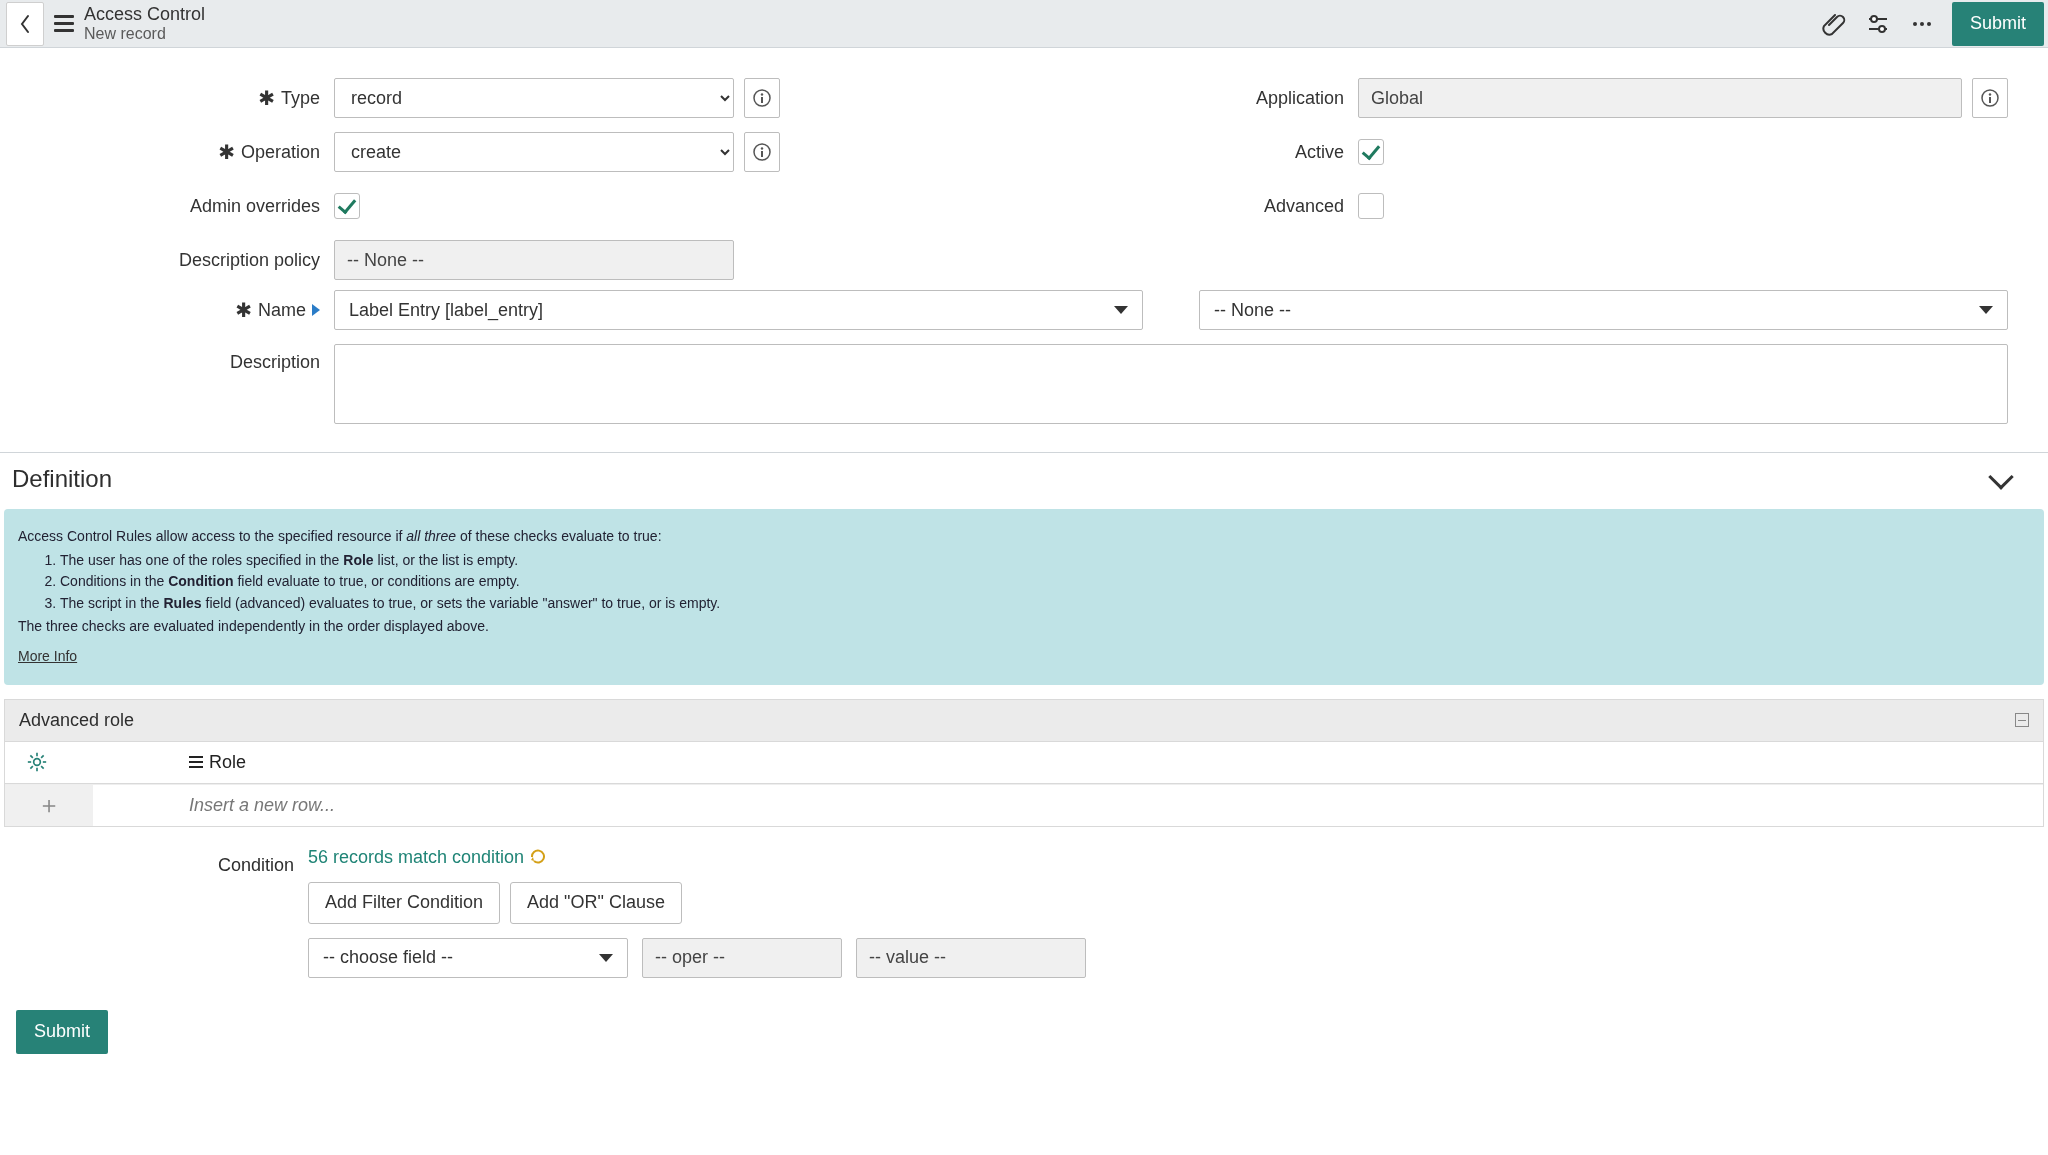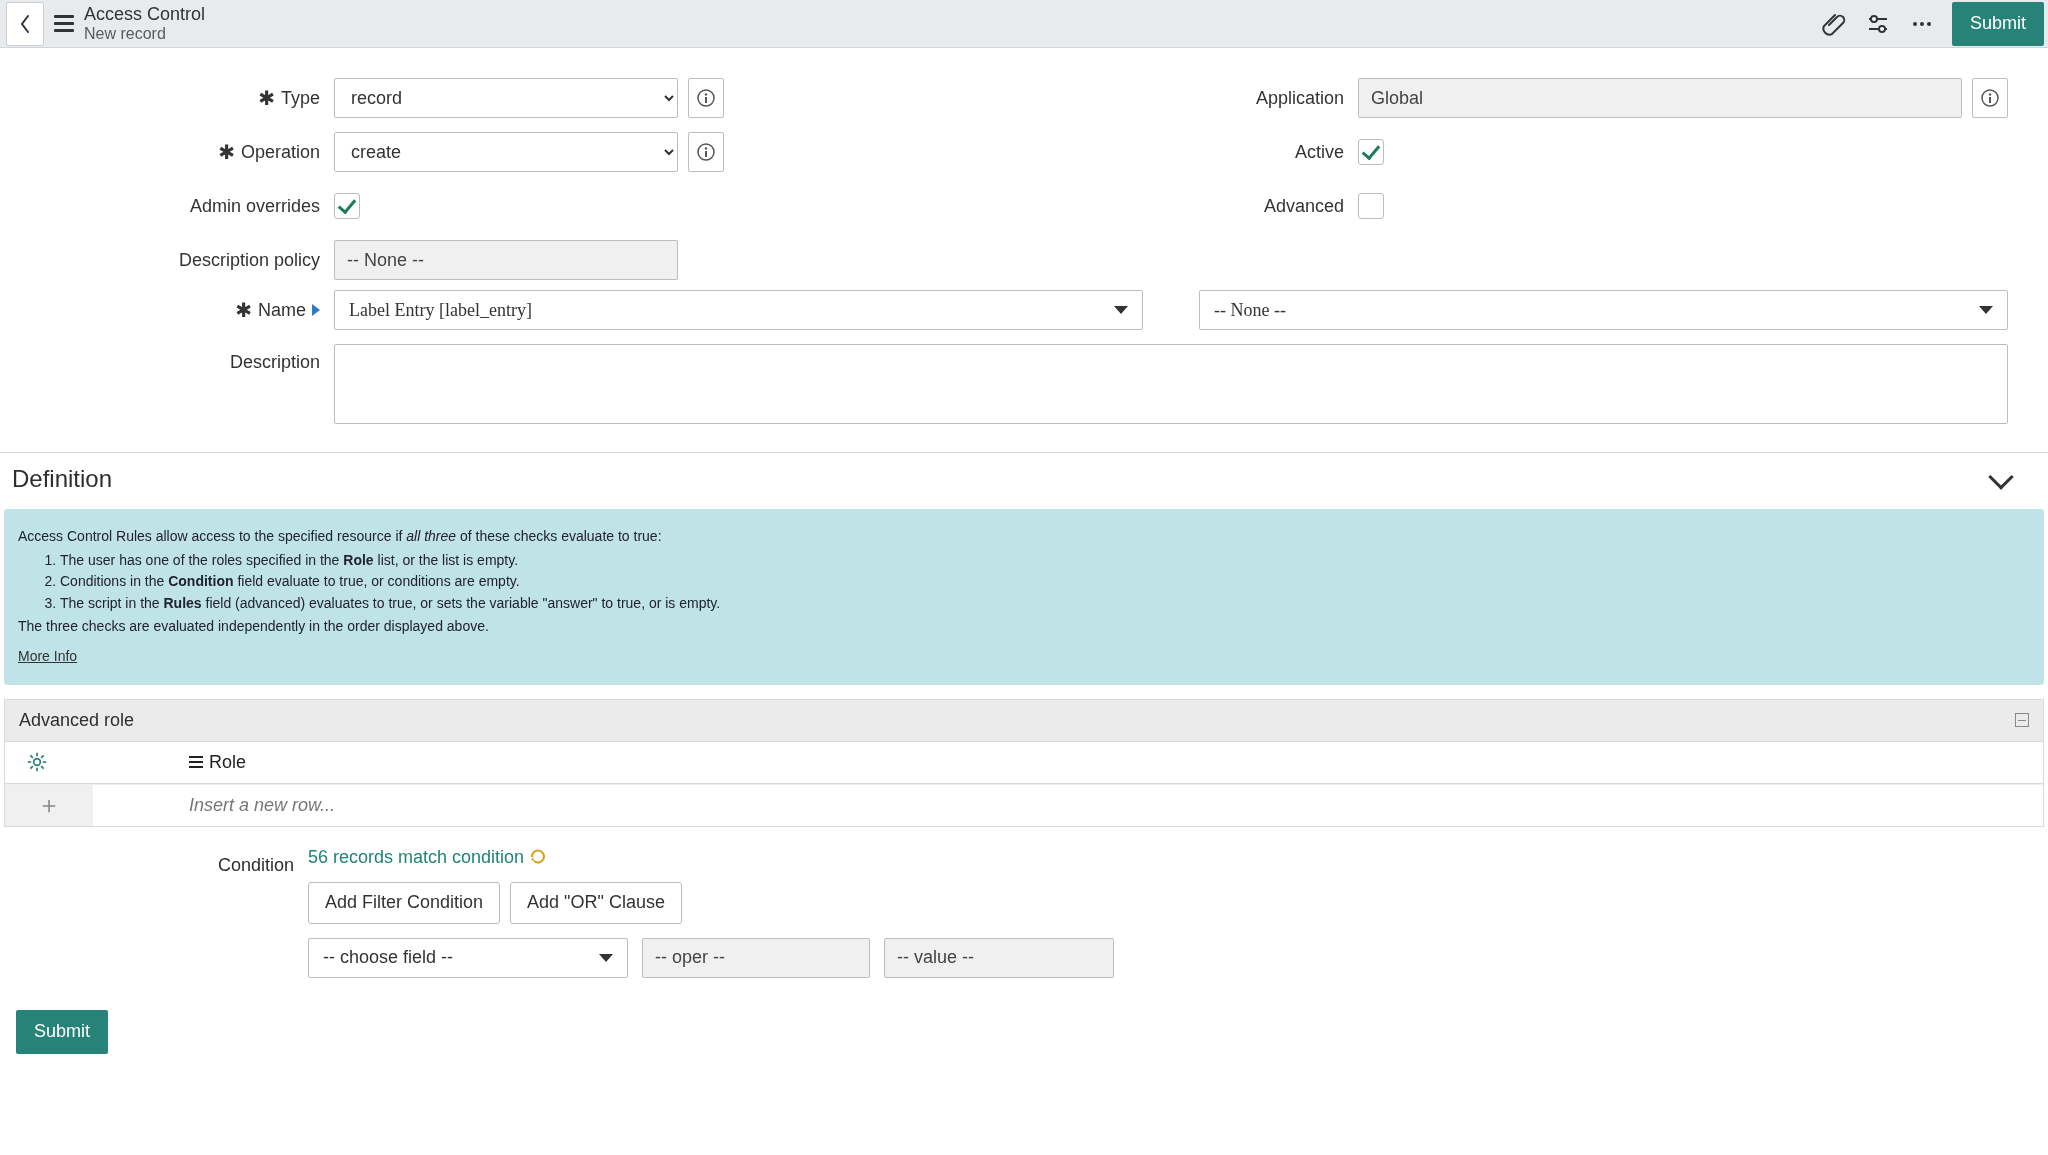--- a/index.html
+++ b/index.html
@@ -106,21 +106,21 @@
     height: 40px;
     border: 1px solid #bdbdbd;
     border-radius: 2px;
     padding: 0 12px;
     font-size: 18px;
     color: #333;
     background: #fff;
     font-family: inherit;
   }
   select, .dropdown { cursor: pointer; }
-  .select-narrow { width: 344px; }
+  .select-narrow { width: 400px; }
   .readonly { background: var(--disabled-bg); display: flex; align-items: center; color: #444; }
   textarea { height: 80px; padding: 8px 12px; resize: none; width: 100%; }
   .info-btn {
     width: 36px; height: 40px;
     border: 1px solid #bdbdbd;
     border-radius: 2px;
     background: #fff;
     display: flex; align-items: center; justify-content: center;
     cursor: pointer;
   }
@@ -148,21 +148,21 @@
   .dropdown .caret {
     width: 0; height: 0;
     border-left: 7px solid transparent;
     border-right: 7px solid transparent;
     border-top: 8px solid #333;
   }
 
   
   .full-rows { padding: 0 40px 28px 40px; display: flex; flex-direction: column; gap: 14px; }
   .full-rows .lbl { width: 280px; }
-  .name-pair { display: flex; gap: 56px; flex: 1; font-family: Liberation Serif, serif; }
+  .name-pair { display: flex; gap: 56px; flex: 1; }
   .name-pair .dropdown { flex: 1; }
 
   
   .sect-hdr {
     border-top: 1px solid var(--border);
     padding: 12px 12px;
     font-size: 24px;
     display: flex; align-items: center; justify-content: space-between;
   }
   .chev-down {
@@ -231,21 +231,21 @@
   .refresh-ic { display:inline-flex; }
   .btn-outline {
     height: 42px; padding: 0 16px;
     border: 1px solid #bdbdbd; background: #fff;
     font-size: 18px; color: #333; border-radius: 3px;
     cursor: pointer;
   }
   .btn-group { display: flex; gap: 10px; }
   .filter-row { display: flex; gap: 14px; }
   .filter-row .dropdown { width: 320px; }
-  .filter-row .readonly { width: 228px; }
+  .filter-row .readonly { width: 200px; }
   .filter-row .readonly.val { width: 230px; }
 
   
   .bottom-bar { padding: 8px 16px 20px 16px; }
   .bottom-bar .submit-btn { margin-left: 0; }
 
   svg { display:block; }
 </style>
 </head>
 <body>

